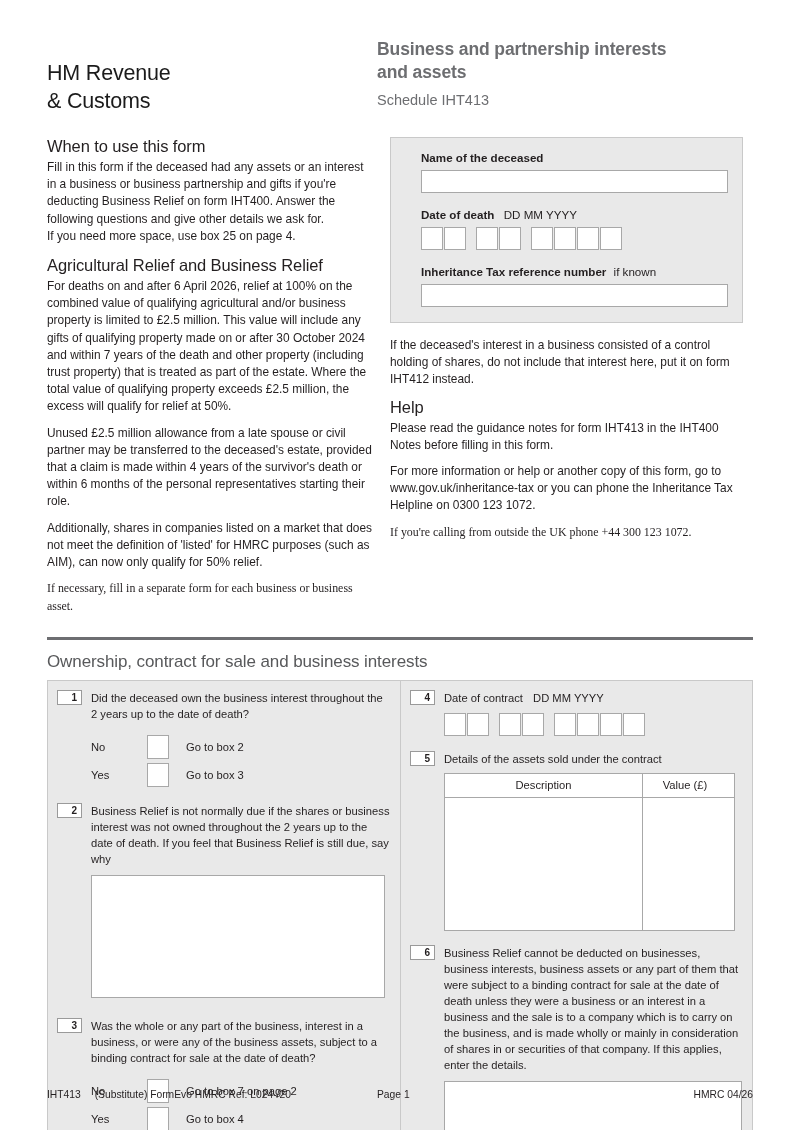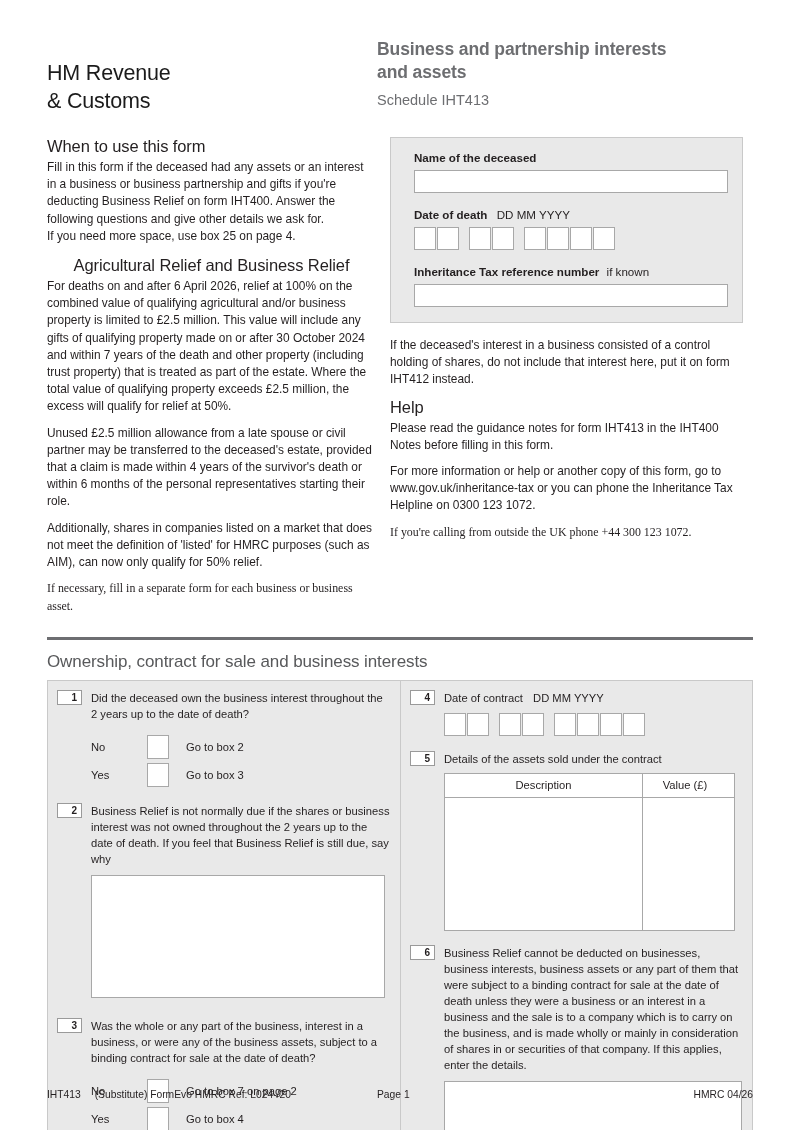--- a/index.html
+++ b/index.html
@@ -48,36 +48,36 @@
   .col-left { width: 343px; padding-right: 14px; }
   .col-right { width: 353px; }
 
   h2.sec-head {
     font-size: 16.5px;
     font-weight: 400;
     color: #231f20;
     margin: 0 0 3px 0;
     letter-spacing: -0.1px;
   }
-  h2.sec-head.tight { margin-top: 11px; text-align: center; }
+  h2.sec-head.tight { margin-top: 11px; }
 
   p.body {
     font-size: 11.9px;
     line-height: 1.445;
     margin: 0 0 9px 0;
     color: #231f20;
   }
   p.body.last { margin-bottom: 0; font-family: Liberation Serif, serif; }
   p.body.nogap { margin-bottom: 0; }
 
   
   .gray-box {
     background: #e9e9e9;
     border: 1px solid #c9c9c9;
-    padding: 13px 14px 15px 23px;
+    padding: 13px 14px 15px 30px;
   }
   .field-label {
     font-size: 11.6px;
     font-weight: bold;
     color: #231f20;
     margin-bottom: 6px;
   }
   .field-label .light { font-weight: 400; }
   .text-input {
     background: #ffffff;

